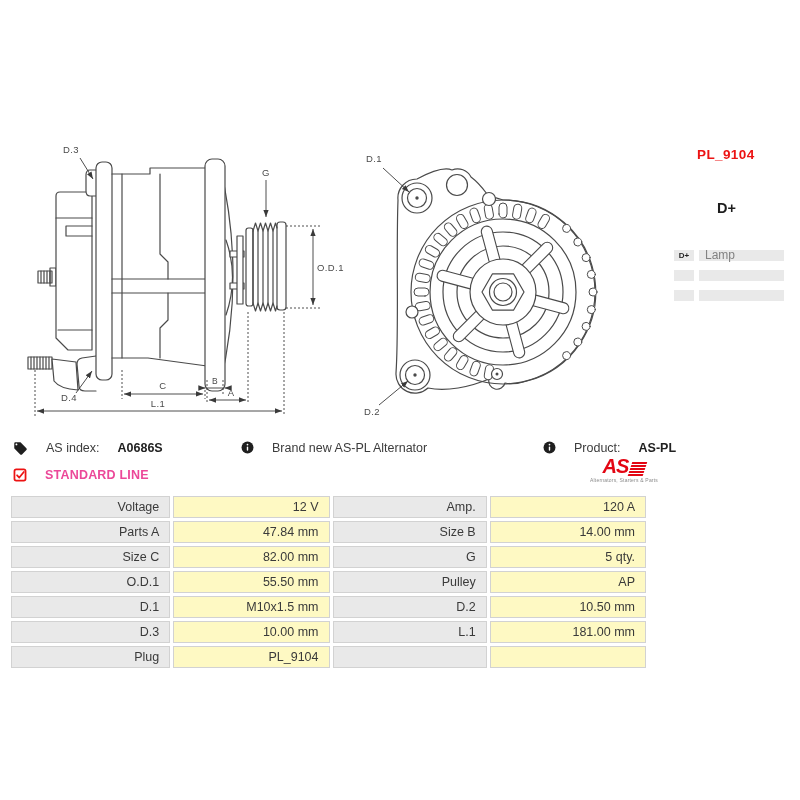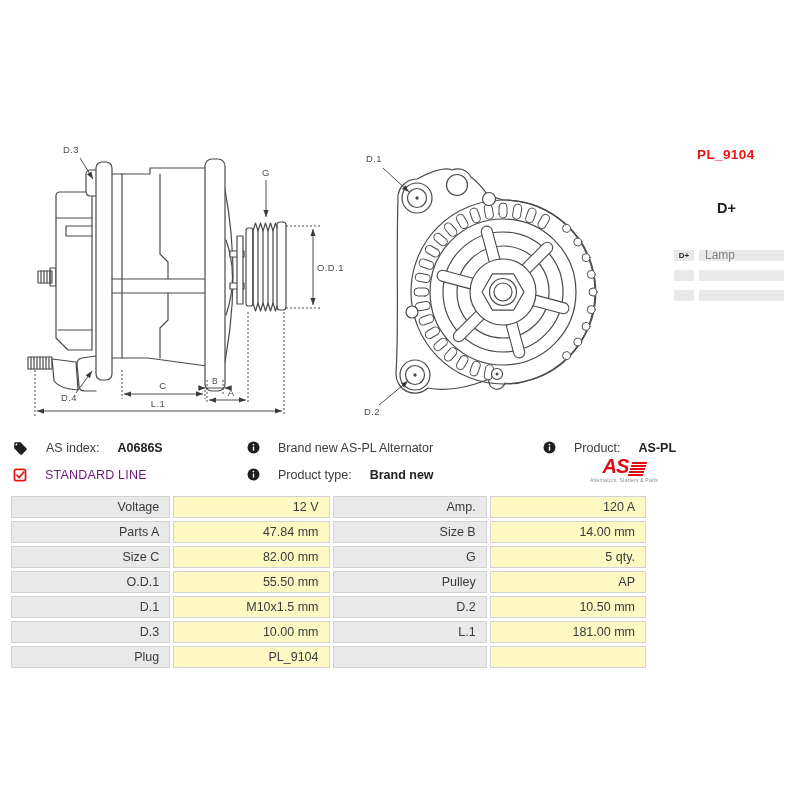--- a/index.html
+++ b/index.html
@@ -14,21 +14,21 @@
   .pinout-row{display:flex;gap:5px;margin-bottom:9px;height:11px;}
   .pin-cell{width:20px;background:#e9e9e9;font-size:8px;font-weight:bold;color:#222;
             line-height:11px;text-align:center;}
   .func-cell{flex:1;background:#e9e9e9;font-size:12px;color:#828282;line-height:11px;
              padding-left:6px;}
 
   
   .info-item{position:absolute;display:flex;gap:18px;height:16px;
              font-size:12.5px;color:#3c3c3c;white-space:nowrap;}
   .info-item b{color:#222;}
-  .red-bold{color:#701a75;font-weight:normal;letter-spacing:.2px;}
+  .red-bold{color:#ec4899;font-weight:bold;letter-spacing:.2px;}
   .icn{flex:0 0 auto;display:block;}
 
   
   .as-logo{position:absolute;left:588px;top:457px;width:72px;text-align:center;}
   .as-logo-row{display:flex;align-items:flex-end;justify-content:center;height:19px;}
   .as-logo-text{font-size:20px;line-height:19px;font-weight:bold;font-style:italic;
                 color:#e30613;letter-spacing:-1px;}
   .as-logo-stripes{width:15px;height:14px;margin-left:2px;transform:skewX(-18deg);
      background:repeating-linear-gradient(to bottom,#e30613 0 1.6px,transparent 1.6px 3.1px);}
   .as-logo-tagline{font-size:5px;color:#8a8a8a;letter-spacing:.2px;margin-top:1px;white-space:nowrap;}
@@ -229,21 +229,21 @@
   </div>
 
   <div class="info-item" style="left:13px;top:441px;">
     <svg class="icn" width="15" height="15" viewBox="0 0 24 24">
       <path fill="#1f1f1f" d="M21.41 11.58l-9-9C12.05 2.22 11.55 2 11 2H4c-1.1 0-2 .9-2 2v7c0 .55.22 1.05.59 1.42l9 9c.36.36.86.58 1.41.58.55 0 1.05-.22 1.41-.59l7-7c.37-.36.59-.86.59-1.41 0-.55-.23-1.06-.59-1.42zM5.5 7C4.67 7 4 6.33 4 5.5S4.67 4 5.5 4 7 4.67 7 5.5 6.33 7 5.5 7z"></path>
     </svg>
     <span>AS index:</span>
       <b>A0686S</b>
   </div>
 
-  <div class="info-item" style="left:247px;top:441px;">
+  <div class="info-item" style="left:241px;top:441px;">
     <svg class="icn" width="13" height="13" viewBox="0 0 24 24">
       <circle cx="12" cy="12" r="11" fill="#1f1f1f"></circle>
       <rect x="10.7" y="10" width="2.6" height="8" rx="1.3" fill="#fff"></rect>
       <circle cx="12" cy="6.6" r="1.6" fill="#fff"></circle>
     </svg>
     <span>Brand new AS-PL Alternator</span>
   </div>
 
   <div class="info-item" style="left:543px;top:441px;">
     <svg class="icn" width="13" height="13" viewBox="0 0 24 24">
@@ -256,29 +256,20 @@
   </div>
 
   <div class="info-item" style="left:13px;top:468px;">
     <svg class="icn" width="14" height="14" viewBox="0 0 24 24">
       <rect x="2.5" y="2.5" width="19" height="19" rx="3" fill="none" stroke="#ec1313" stroke-width="3"></rect>
       <path d="M7 12.5 L10.8 16.3 L18.5 6.8" fill="none" stroke="#ec1313" stroke-width="3" stroke-linecap="round" stroke-linejoin="round"></path>
     </svg>
     <span class="red-bold">STANDARD LINE</span>
   </div>
 
-  <div class="info-item" style="left:247px;top:468px;">
-    <svg class="icn" width="13" height="13" viewBox="0 0 24 24">
-      <circle cx="12" cy="12" r="11" fill="#1f1f1f"></circle>
-      <rect x="10.7" y="10" width="2.6" height="8" rx="1.3" fill="#fff"></rect>
-      <circle cx="12" cy="6.6" r="1.6" fill="#fff"></circle>
-    </svg>
-    <span>Product type:</span>
-      <b>Brand new</b>
-  </div>
 
   <div class="as-logo">
     <div class="as-logo-row">
       <span class="as-logo-text">AS</span>
       <span class="as-logo-stripes"></span>
     </div>
     <div class="as-logo-tagline">Alternators, Starters &amp; Parts</div>
   </div>
 
   <table class="spec">

